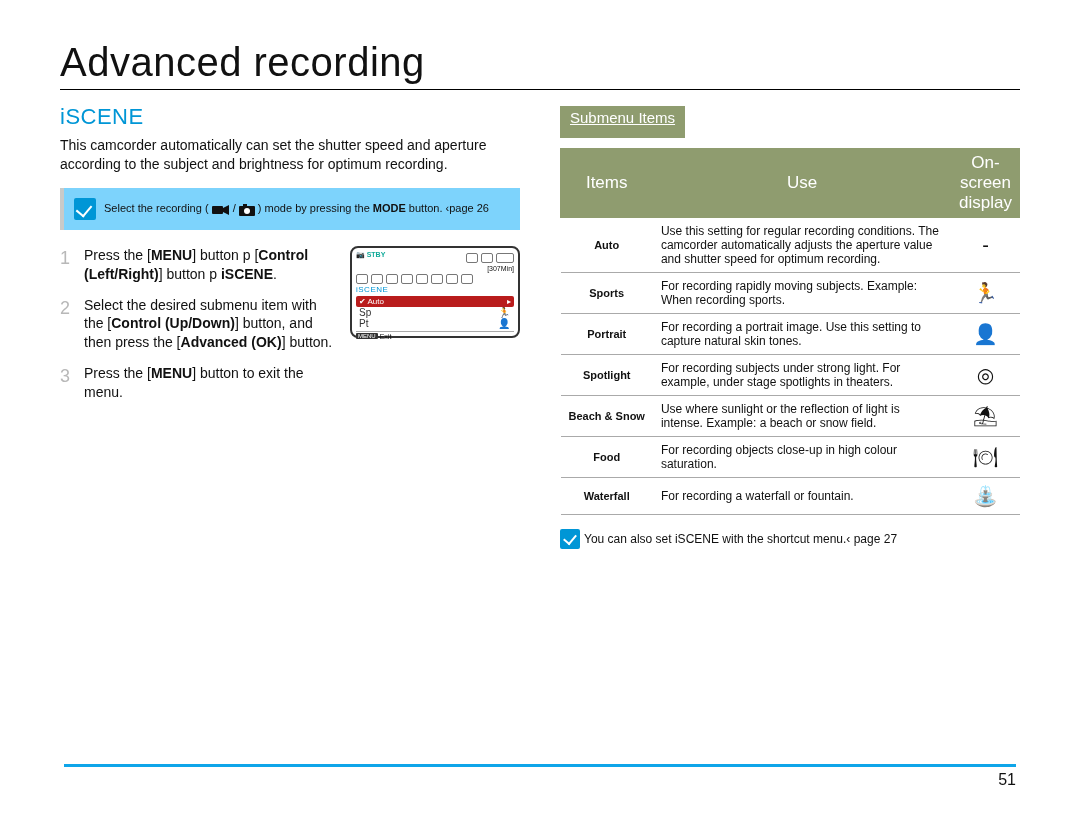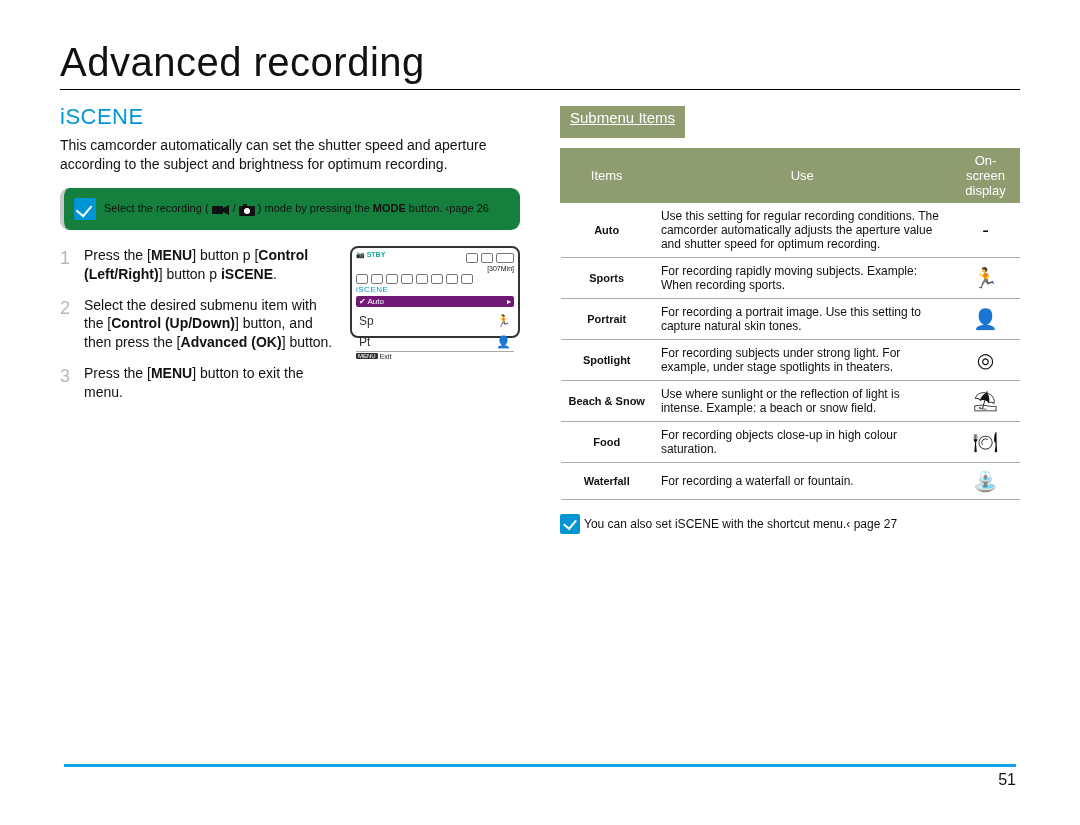--- a/index.html
+++ b/index.html
@@ -32,29 +32,28 @@
     font-weight: 400;
     margin: 0 0 6px 0;
     letter-spacing: 0.5px;
   }
   .intro {
     font-size: 14px;
     line-height: 1.35;
     margin: 0 0 14px 0;
   }
   .note-box {
-    background: #15803d;
+    background: #7dd3fc;
     border-left: 4px solid #c9cac8;
     padding: 10px 10px 10px 10px;
     display: flex;
     gap: 8px;
     align-items: center;
     font-size: 11px;
     margin-bottom: 16px;
-    border-radius: 9px;
   }
   .note-icon {
     width: 22px; height: 22px;
     background: #0096d6;
     border-radius: 2px;
     position: relative;
     flex-shrink:0;
   }
   .note-icon::after {
     content:"";
@@ -78,22 +77,22 @@
     background: #fff;
     padding: 3px 4px;
     font-size: 8px;
     flex-shrink:0;
   }
   .lcd-top { display:flex; justify-content:space-between; font-size:7px; color:#444; }
   .lcd-stby { color:#1a9; font-weight:bold; }
   .lcd-icons-row { display:flex; gap:3px; margin:2px 0; }
   .lcd-icons-row span { width:12px; height:10px; border:1px solid #777; border-radius:2px; display:inline-block; }
   .lcd-label { color:#0096d6; font-size:8px; margin:1px 0 2px 0; letter-spacing:0.5px;}
-  .lcd-sel { background:#701a75; color:#fff; border-radius:2px; padding:1px 3px; display:flex; justify-content:space-between; font-size:8px;}
-  .lcd-row { display:flex; justify-content:space-between; font-size:12px; padding:0 3px; color:#333;margin-top:7px;}
+  .lcd-sel { background:#b91c1c; color:#fff; border-radius:2px; padding:1px 3px; display:flex; justify-content:space-between; font-size:8px;}
+  .lcd-row { display:flex; justify-content:space-between; font-size:10px; padding:0 3px; color:#333;}
   .lcd-bot { border-top:1px solid #aaa; margin-top:2px; padding-top:1px; font-size:7px; display:flex; gap:2px; align-items:center;}
   .lcd-bot .menu-b { background:#333; color:#fff; font-size:6px; padding:0 2px; border-radius:1px;}
 
   .submenu-tag {
     display:inline-block;
     background:#8f9c6f;
     color:#fff;
     padding:3px 10px 12px 10px;
     font-size:15px;
     margin: 2px 0 10px 0;
@@ -104,21 +103,21 @@
     border-collapse: collapse;
     font-size: 12px;
   }
   table.submenu th {
     background:#8f9c6f;
     color:#fff;
     font-weight:400;
     padding:4px 6px;
     text-align:center;
     border:1px solid #8f9c6f;
-    font-size:13px;
+    font-size:17px;
   }
   table.submenu td {
     border-bottom:1px solid #aaa;
     padding:6px 8px;
     vertical-align: middle;
   }
   table.submenu td.item { font-weight:bold; font-size:11px; text-align:center; white-space:nowrap;}
   table.submenu td.use { font-size:12px; }
   table.submenu td.icon { text-align:center; font-size:20px; width:50px;}
   .post-note {

